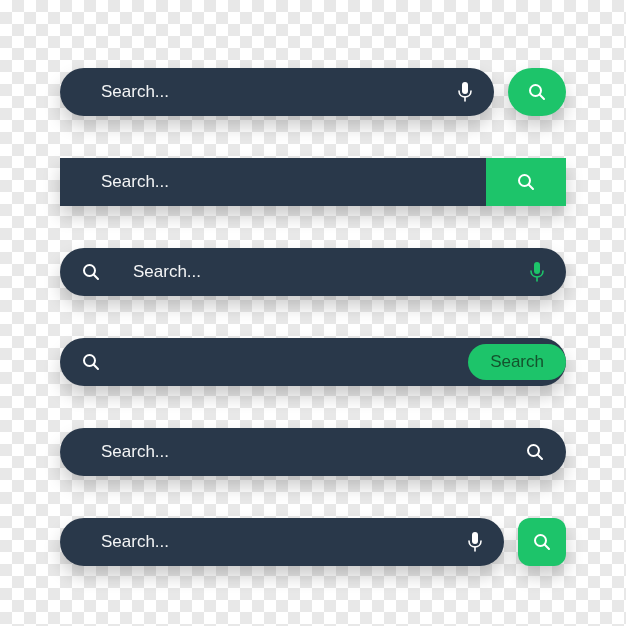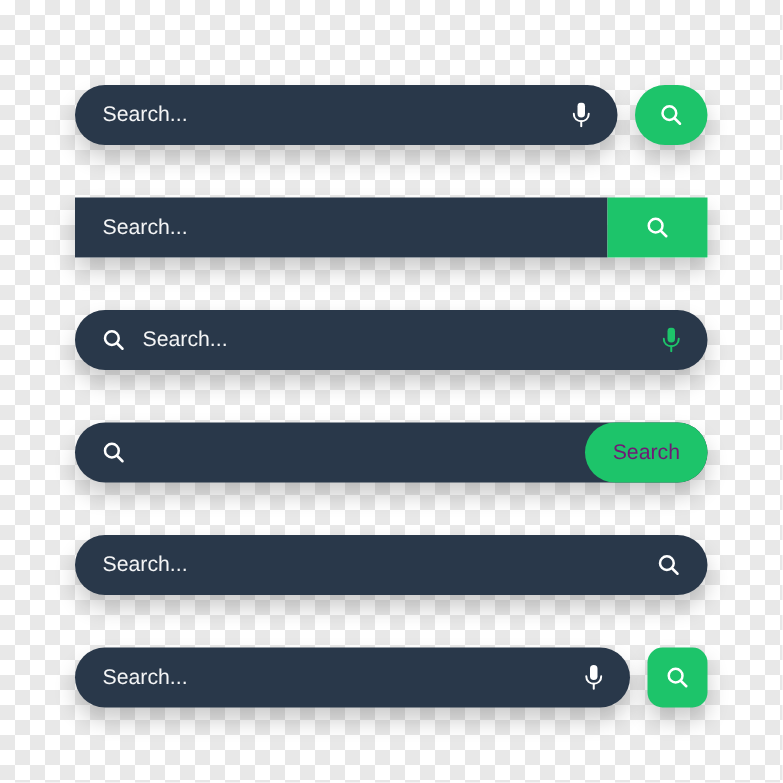--- a/index.html
+++ b/index.html
@@ -26,20 +26,21 @@
 .shadow { box-shadow: 0 10px 18px rgba(0,0,0,0.20); }
 input {
   background: transparent;
   border: none;
   outline: none;
   color: #fff;
   font-size: 17px;
   flex: 1;
   height: 100%;
   font-family: inherit;
+  margin-left: 19px;
 }
 input::placeholder { color: rgba(255,255,255,0.95); }
 
 
 .row1 { display: flex; width: 100%; gap: 14px; align-items: center; }
 .row1 .bar {
   flex: 1; height: 48px; border-radius: 24px;
   display: flex; align-items: center; padding: 0 22px;
 }
 .row1 .btn {
@@ -62,23 +63,23 @@
   display: flex; align-items: center; padding: 0 22px; gap: 14px;
 }
 
 
 .row4 {
   width: 100%; height: 48px; border-radius: 24px;
   display: flex; align-items: center; padding: 0 0 0 22px; gap: 14px;
   position: relative;
 }
 .row4 .btn {
-  height: 48px; padding: 0 22px; border-radius: 24px;
+  height: 36px; padding: 0 22px; border-radius: 24px;
   display: flex; align-items: center; justify-content: center;
-  color: #701a75; font-size: 17px;
+  color: #14532d; font-size: 17px;
 }
 
 
 .row5 {
   width: 100%; height: 48px; border-radius: 24px;
   display: flex; align-items: center; padding: 0 22px;
 }
 
 
 .row6 { display: flex; width: 100%; gap: 14px; align-items: center; }

